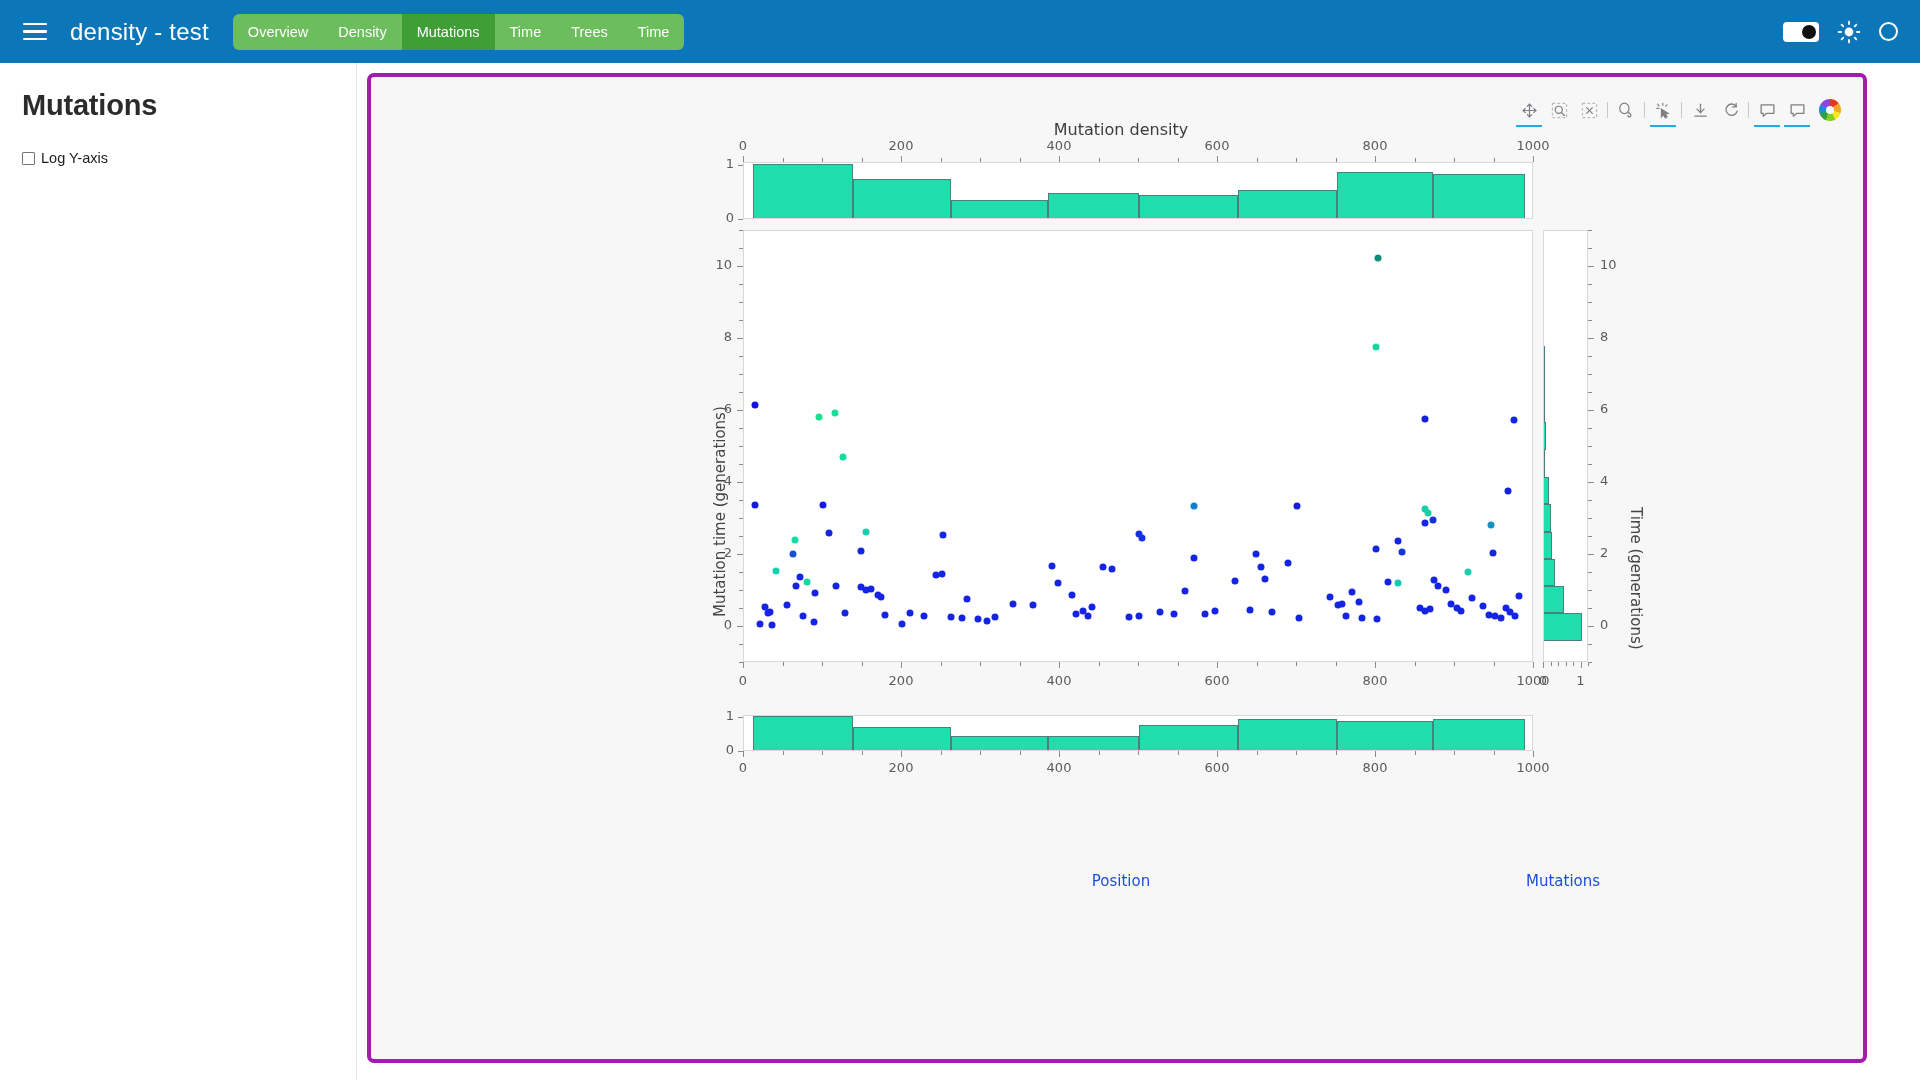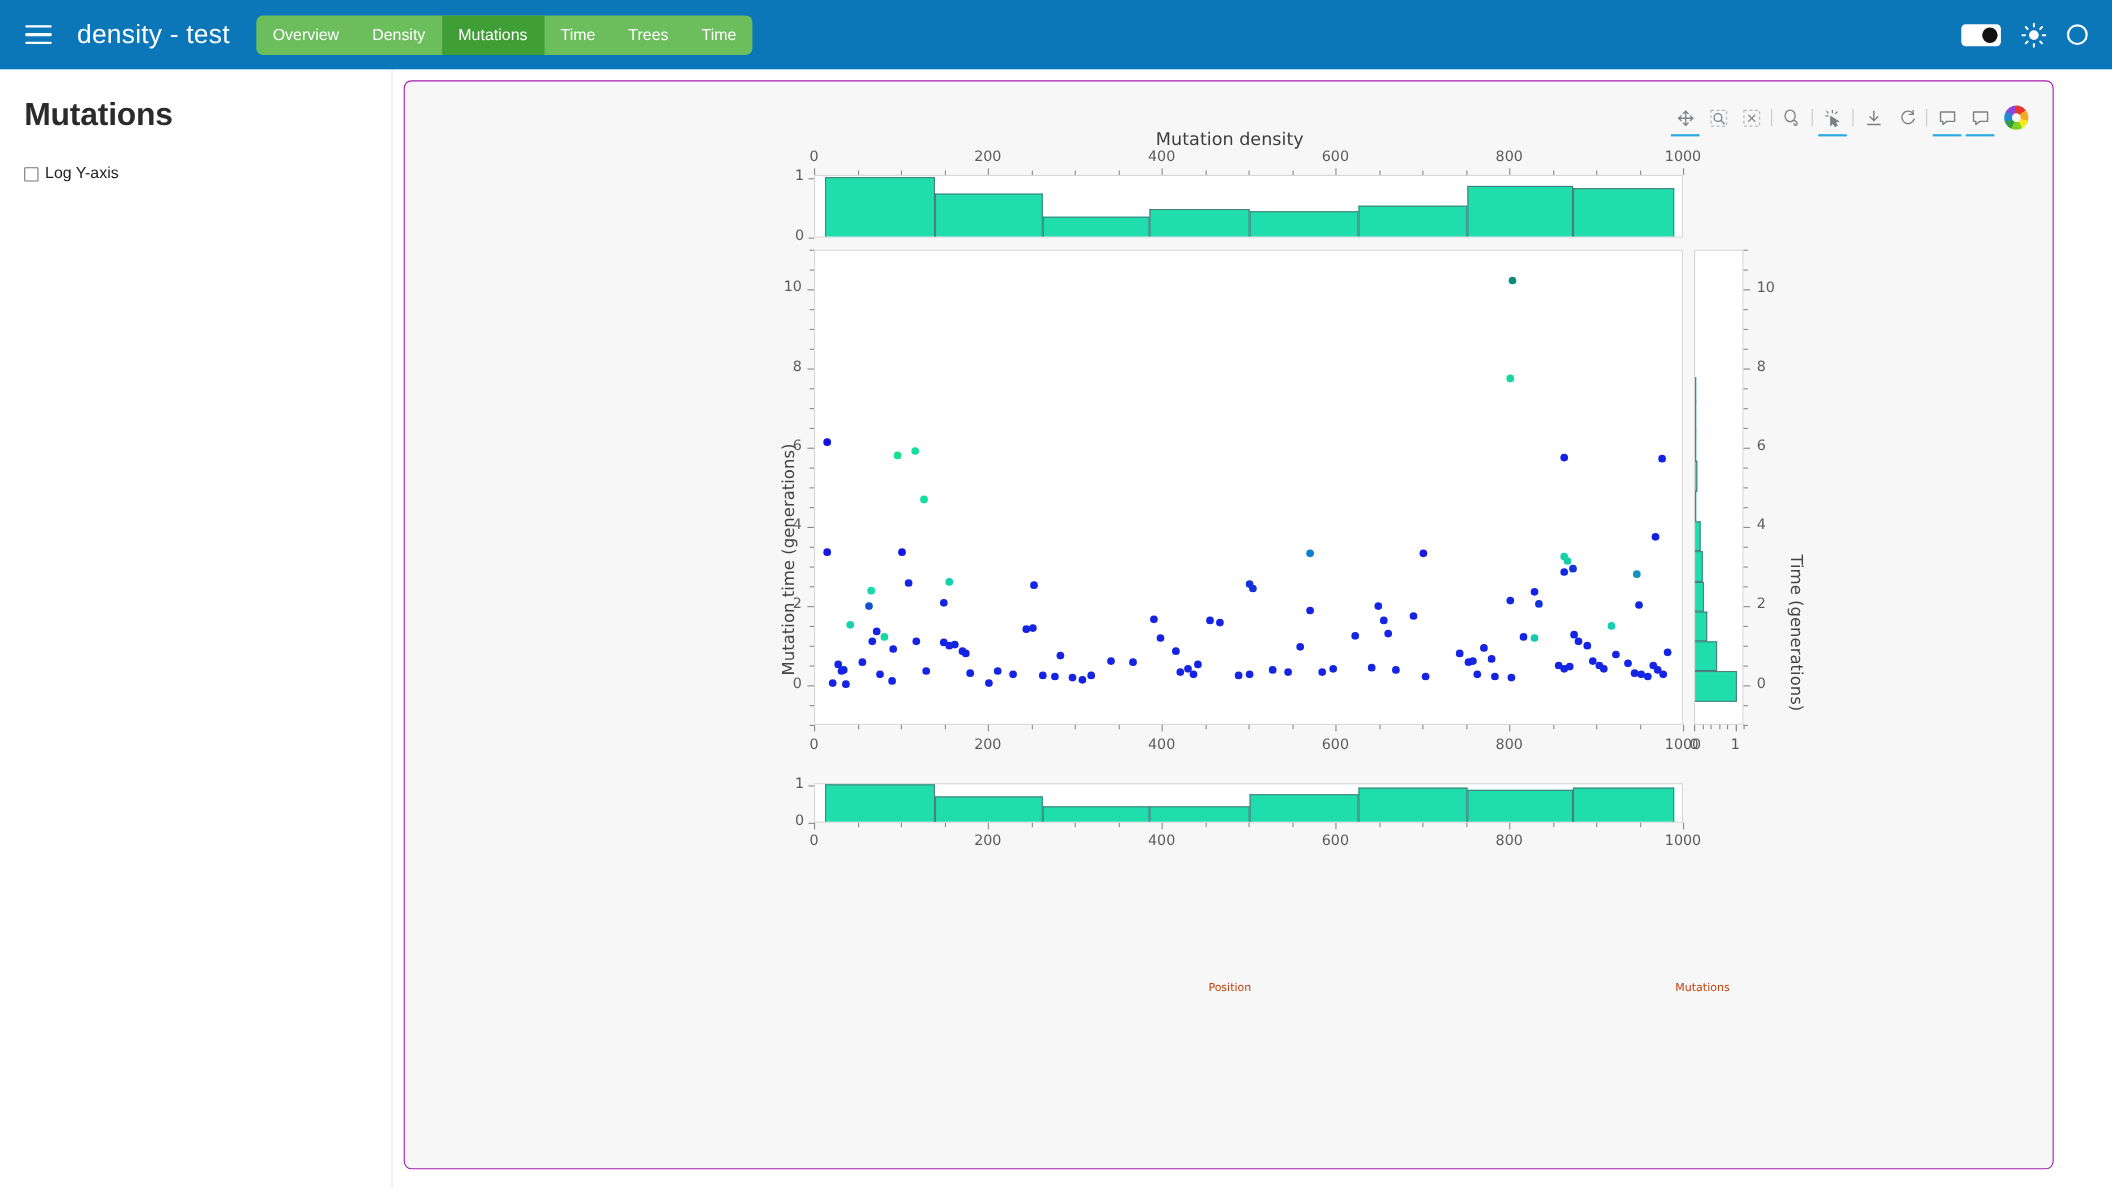--- a/index.html
+++ b/index.html
@@ -123,21 +123,21 @@
 
   #content-area {
     flex: 1;
     padding: 10px 30px 10px 10px;
     background: #ffffff;
   }
   #plot-card {
     width: 1500px;
     height: 990px;
     background: #f7f7f7;
-    border: 1px solid #a21caf;
+    border: 4px solid #a21caf;
     border-radius: 7px;
     position: relative;
   }
 
   
   #bokeh-toolbar {
     position: absolute;
     top: 18px; right: 22px;
     display: flex;
     align-items: center;
@@ -191,25 +191,24 @@
   
   .axis-tick-label {
     position: absolute;
     font-size: 13px;
     color: #5b5b5b;
     font-family: "DejaVu Sans", sans-serif;
     white-space: nowrap;
   }
   .axis-title {
     position: absolute;
-    font-size: 10px;
-    color: #c2410c;
+    font-size: 15px;
+    color: #1d4ed8;
     font-family: "DejaVu Sans", sans-serif;
     white-space: nowrap;
-    margin-top: 24px;
   }
   .plot-frame {
     position: absolute;
     background: #ffffff;
     border: 1px solid #d8d8d8;
   }
   .tick-mark { position: absolute; background: #8a8a8a; }
 
   
   #top-hist-title {

